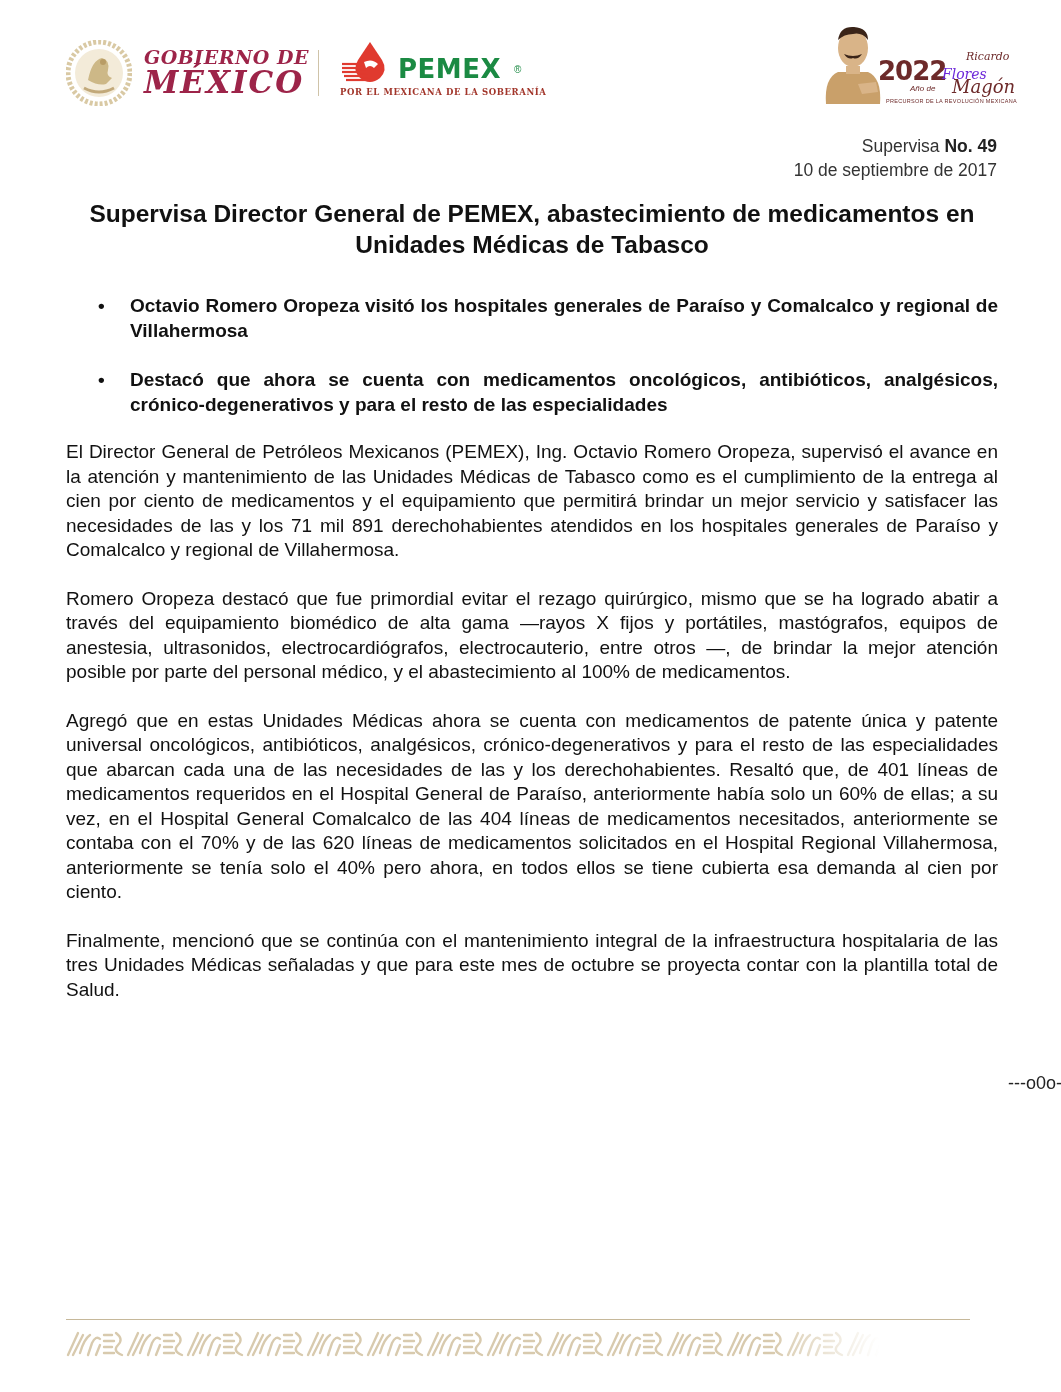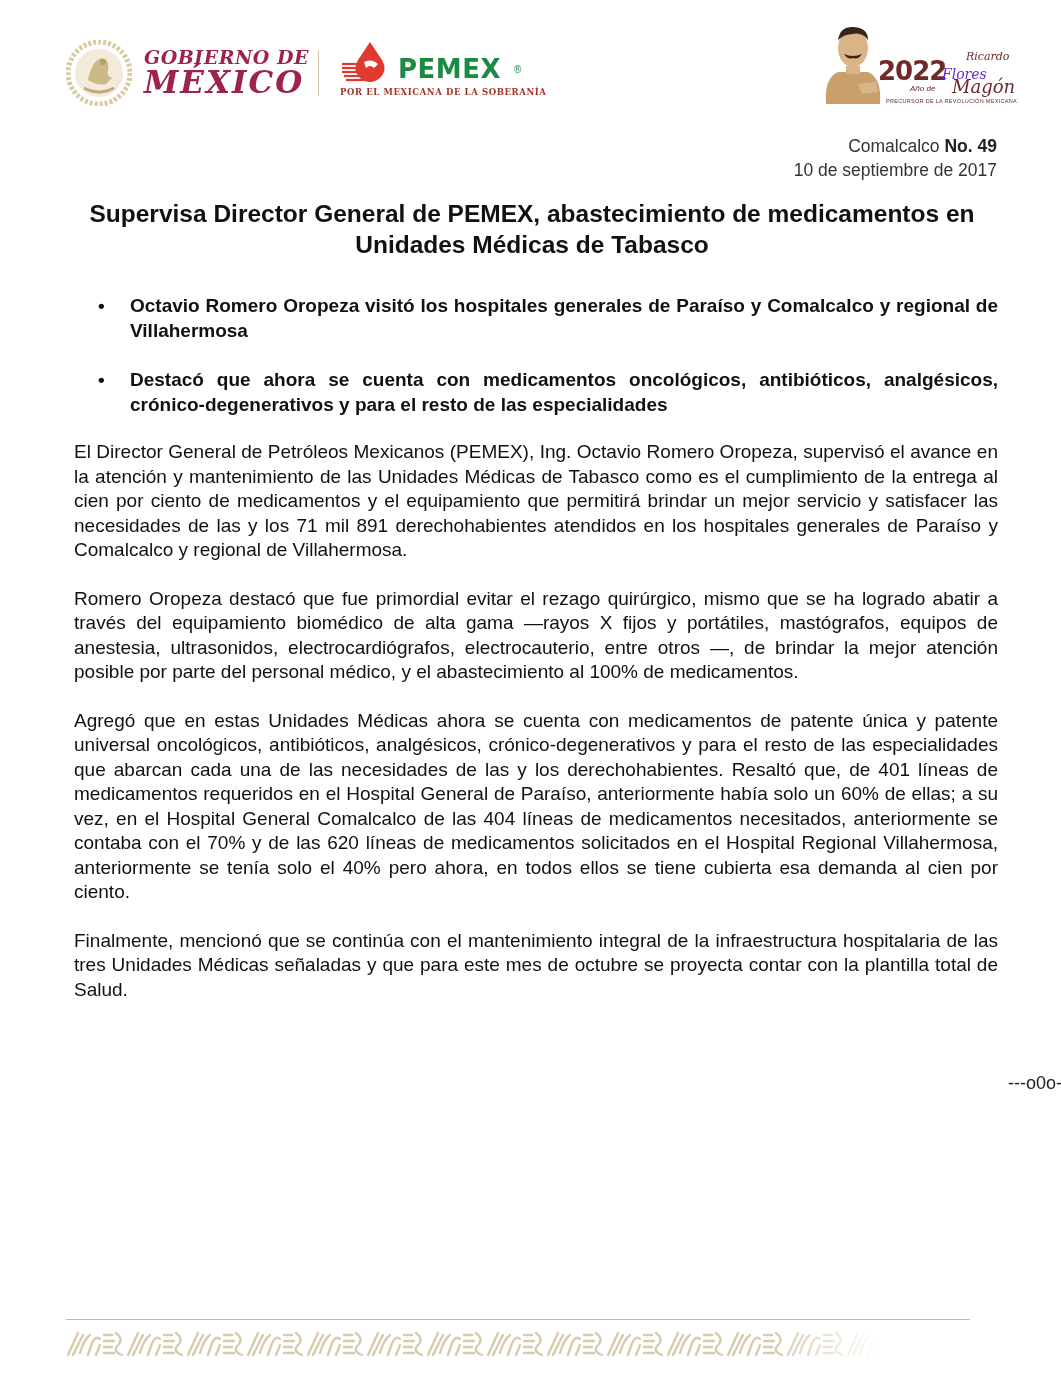--- a/index.html
+++ b/index.html
@@ -31,21 +31,21 @@
     .comunicado { position: absolute; right: 64px; top: 134px; text-align: right; font-size: 17.5px; color: #333333; line-height: 24px; }
     .comunicado b { font-weight: bold; color: #222; }
 
     .title { position: absolute; left: 66px; width: 932px; top: 198px; text-align: center; font-weight: bold; font-size: 24.5px; line-height: 31px; color: #111; }
 
     .bullets { position: absolute; left: 66px; width: 932px; top: 293px; margin: 0; padding: 0; list-style: none; }
     .bullet { position: relative; padding-left: 64px; font-weight: bold; font-size: 19px; line-height: 25px; text-align: justify; margin-bottom: 24px; }
     .bullet-dot { position: absolute; left: 32px; top: 0; }
 
     .body { position: absolute; left: 66px; width: 932px; top: 440px; }
-    .para { font-size: 19px; line-height: 24.5px; text-align: justify; margin: 0 0 24px 8px; }
+    .para { font-size: 19px; line-height: 24.5px; text-align: justify; margin: 0 0 24px 0; }
 
     .end-mark { position: absolute; left: 13px; width: 1061px; top: 1073px; text-align: right; font-size: 18px; color: #222; }
 
     .footer-line { position: absolute; left: 66px; top: 1319px; width: 904px; height: 1px; background: #c6b89a; }
     .footer-pattern { position: absolute; left: 66px; top: 1329px; width: 904px; height: 28px; }
   </style>
 </head>
 <body>
 
 <div class="header">
@@ -92,21 +92,21 @@
     <div class="year-anio">Año de</div>
     <div class="year-ricardo">Ricardo</div>
     <div class="year-flores">Flores</div>
     <div class="year-magon">Magón</div>
     <div class="year-sub">PRECURSOR DE LA REVOLUCIÓN MEXICANA</div>
   </div>
 </div>
 
 <div class="comunicado">
   <div>
-    <span>Comalcalco</span>
+    <span>Supervisa</span>
     <b>No. 49</b>
   </div>
   <div>10 de septiembre de 2017</div>
 </div>
 
 <h1 class="title" style="margin:0;">Supervisa Director General de PEMEX, abastecimiento de medicamentos en Unidades Médicas de Tabasco</h1>
 
 <ul class="bullets">
   <li class="bullet">
     <span class="bullet-dot">•</span>

